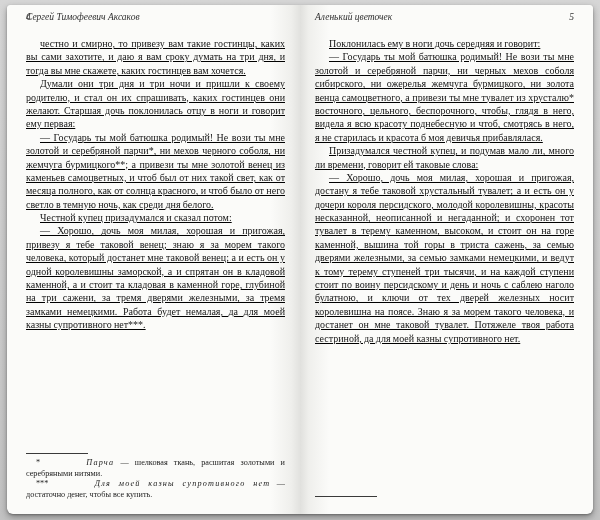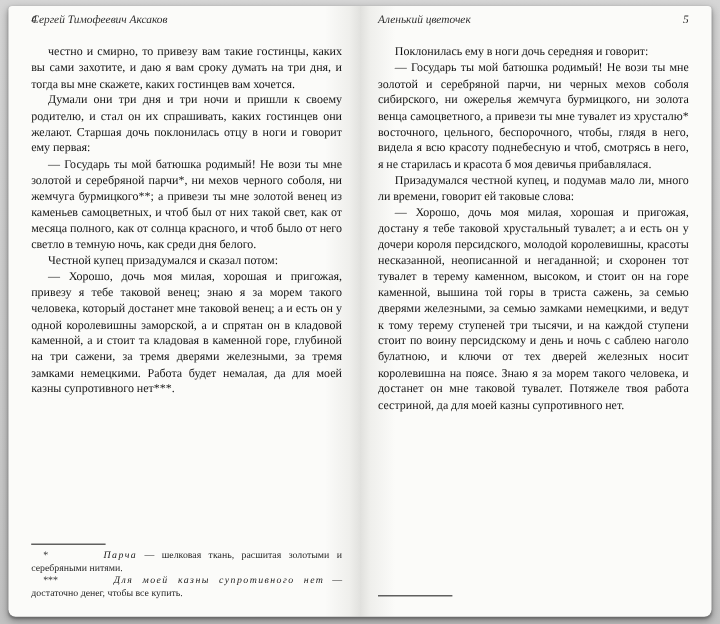--- a/index.html
+++ b/index.html
@@ -51,20 +51,21 @@
     font-style: italic;
   }
   .page.left .running-head .page-num { left: 0; }
   .page.right .running-head .page-num { right: 0; }
   .running-head .head-title {
     display: block; text-align: left;
   }
   .body-text {
     flex: 1 1 auto;
     overflow: hidden;
+    text-decoration: underline;
   }
   .para {
     font-size: 10px;
     line-height: 1.34;
     text-align: justify;
     text-indent: 14px;
     color: #151515;
     word-spacing: -0.2px;
   }
   .footnotes {

